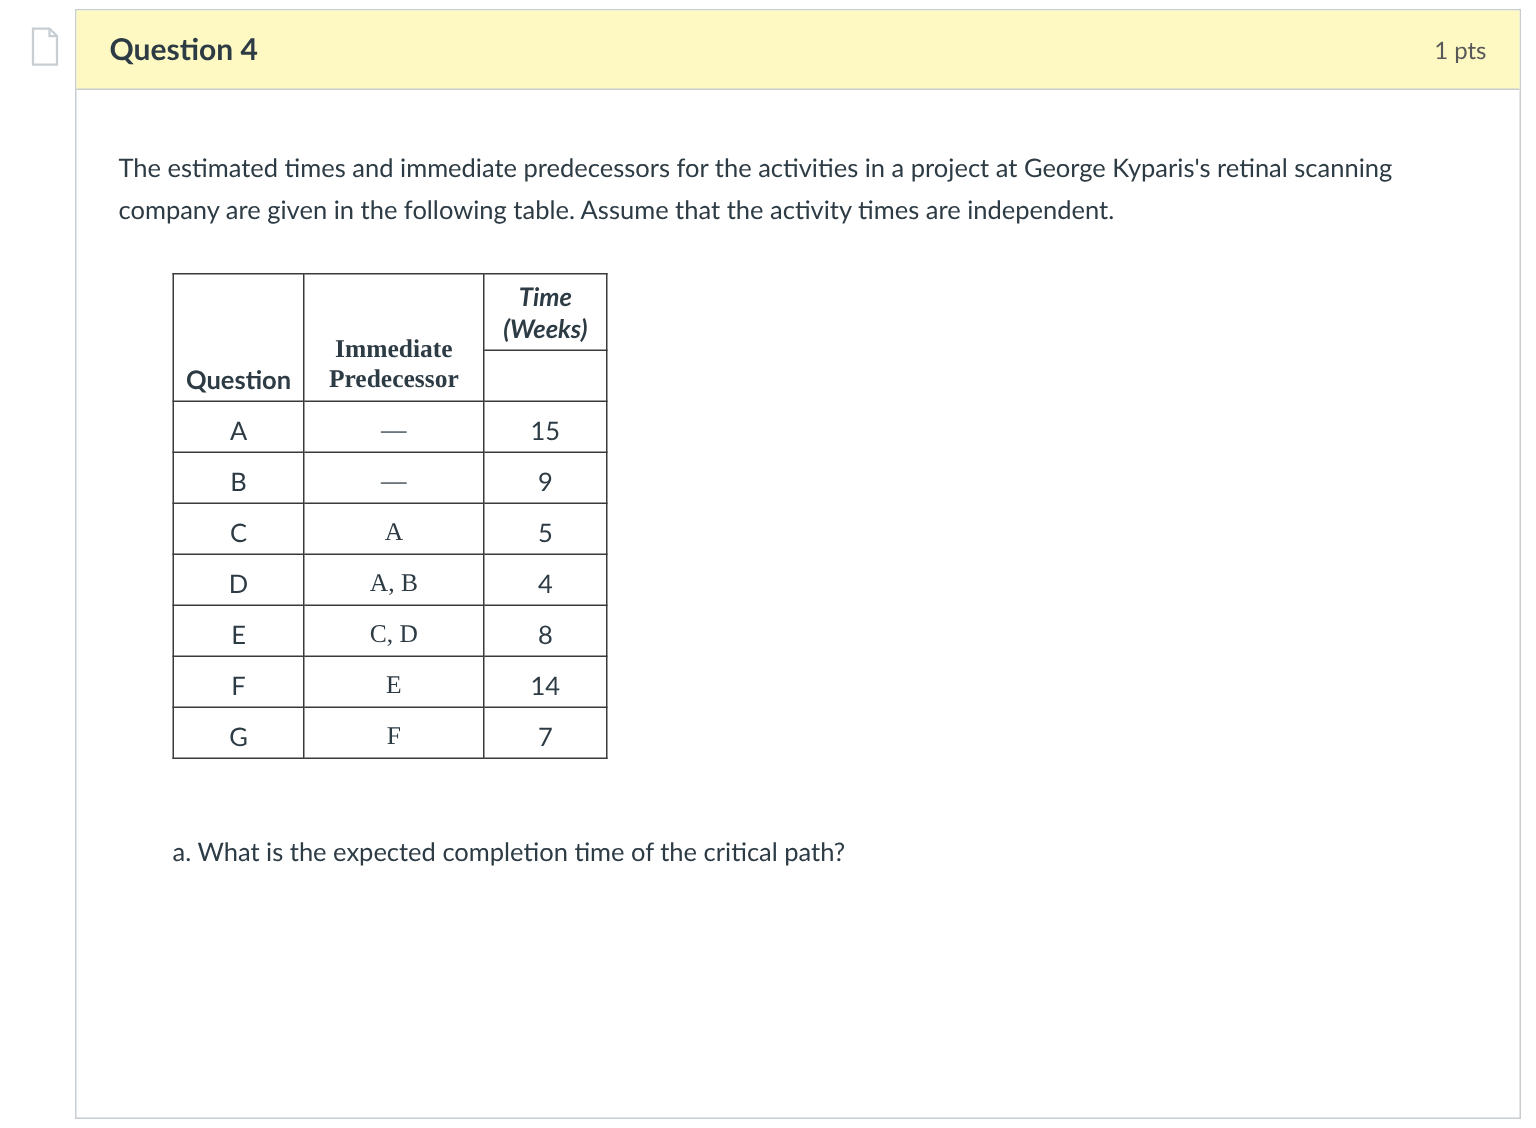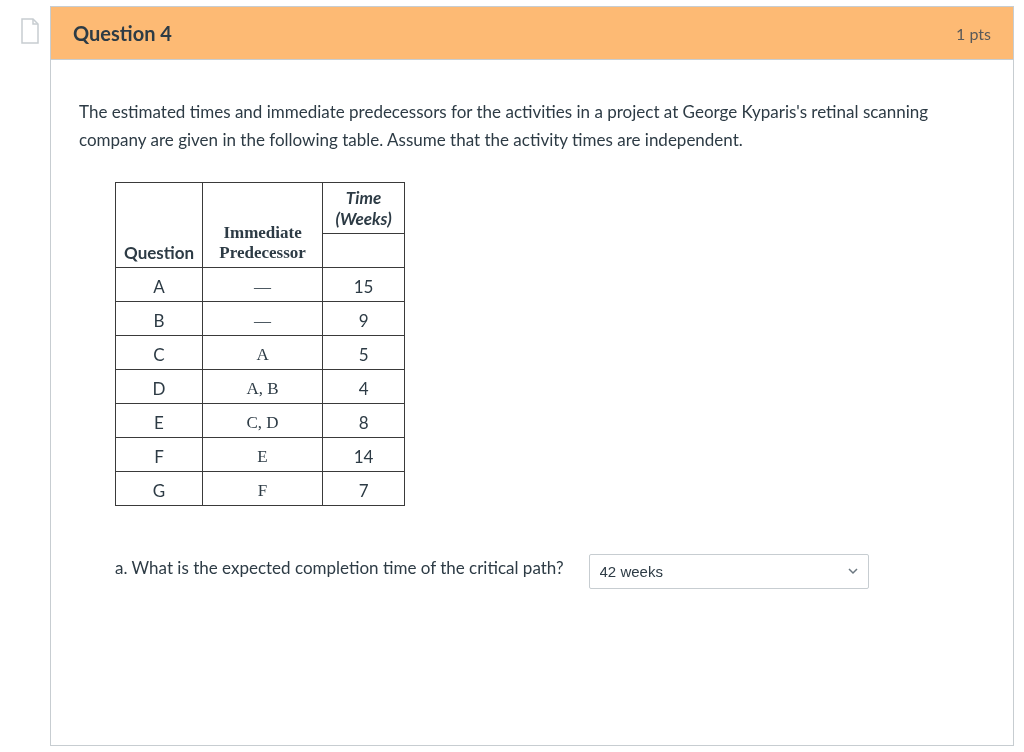--- a/index.html
+++ b/index.html
@@ -27,21 +27,21 @@
       border: 1px solid #c7cdd1;
       margin-top: 6px;
       min-height: 740px;
     }
     .question-header {
       display: flex;
       justify-content: space-between;
       align-items: center;
       padding: 14px 22px;
       border-bottom: 1px solid #c7cdd1;
-      background: #fdba74;
+      background: #fef9c3;
     }
     .question-title {
       font-size: 20px;
       font-weight: 700;
       color: #2d3b45;
     }
     .question-points {
       font-size: 16px;
       font-weight: 400;
       color: #595959;
@@ -77,22 +77,22 @@
     }
     .col-activity { width: 80px; }
     .col-pred { width: 120px; font-family: Liberation Serif, serif; }
     .col-time { width: 82px; }
     .th-time { font-style: italic; font-weight: 700; vertical-align: top !important; }
     .th-pred { font-weight: 700; vertical-align: bottom; }
     .th-activity { font-weight: 700; vertical-align: bottom; }
     .row-tall td, .row-tall th { height: 60px; }
     .answer-row {
       display: flex;
-      align-items: flex-start;
-      gap: 25px;
+      align-items: flex-end;
+      gap: 8px;
       padding-left: 36px;
       flex-wrap: wrap;
       font-size: 17px;
       line-height: 1.7;
     }
     .answer-prompt-text {
       color: #2d3b45;
     }
     .select-wrapper {
       position: relative;
@@ -192,26 +192,16 @@
                 <td class="col-activity">G</td>
                 <td class="col-pred">F</td>
                 <td class="col-time">7</td>
               </tr>
             </tbody>
         </table>
       </div>
 
       <div class="answer-row">
         <span class="answer-prompt-text">a. What is the expected completion time of the critical path?</span>
-        <span class="select-wrapper">
-          <select class="answer-select">
-            <option>42 weeks</option>
-          </select>
-          <span class="select-caret">
-            <svg width="12" height="12" viewBox="0 0 12 12">
-                <path d="M2 4 L6 8 L10 4" fill="none" stroke="currentColor" stroke-width="1.5"></path>
-              </svg>
-          </span>
-        </span>
       </div>
     </div>
   </div>
 </div>
 
 </body></html>

